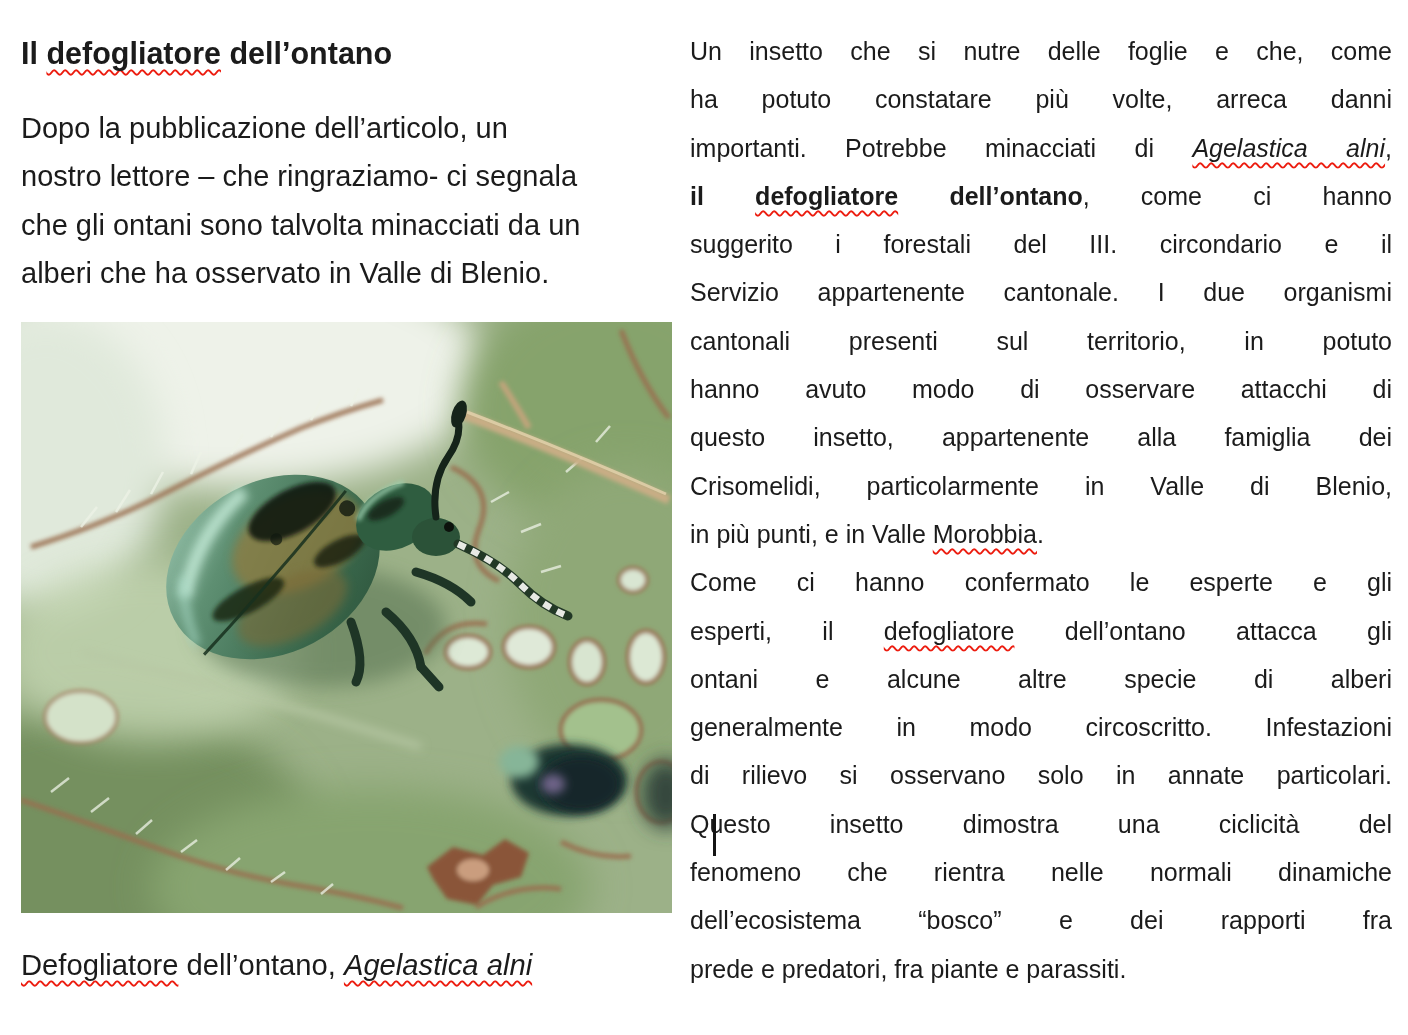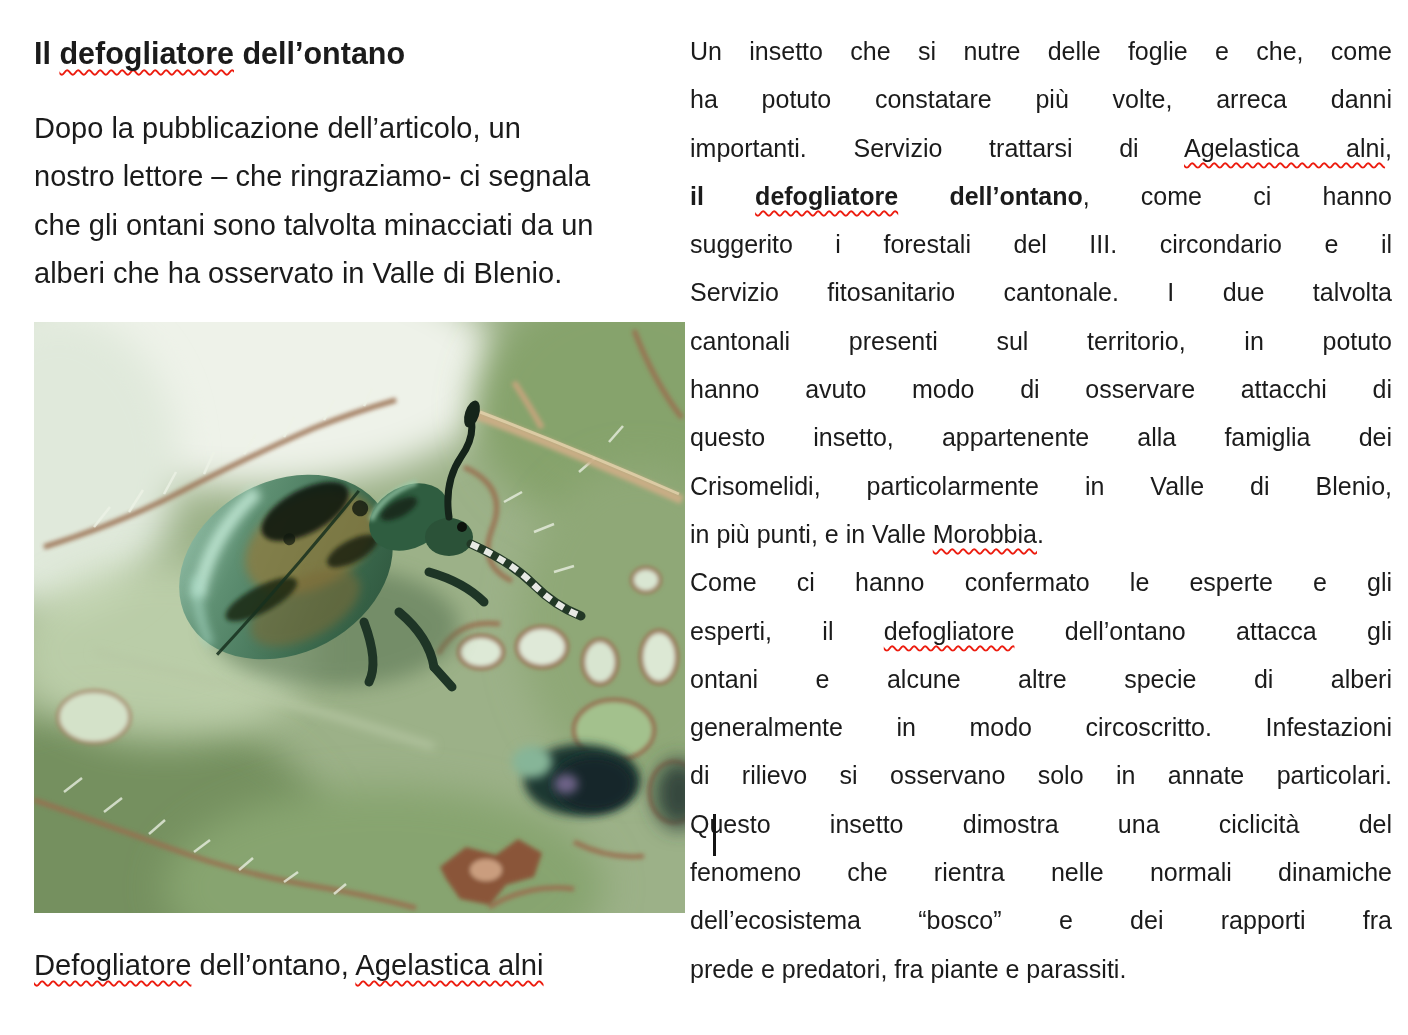--- a/index.html
+++ b/index.html
@@ -2,32 +2,32 @@
 <html><head>
 <meta charset="utf-8">
 <style>
   html,body{margin:0;padding:0}
   body{
     width:1408px;height:1035px;position:relative;overflow:hidden;
     background:#ffffff;color:#1b1b1b;
     font-family:"Liberation Sans","DejaVu Sans",sans-serif;
   }
   .col{position:absolute}
-  #left-col{left:34px;top:33px;width:651px}
+  #left-col{left:21px;top:33px;width:651px}
   #right-col{left:690px;top:27px;width:702px;font-size:25px;line-height:48.3px}
 
   #heading{font-size:30.5px;font-weight:700;line-height:40px;margin:0}
   #para{margin-top:31px;font-size:29px;line-height:48.3px}
   .pline{white-space:nowrap}
 
   .rline{text-align:justify;text-align-last:justify;height:48.3px;overflow:visible}
   .rline.end{text-align:center;text-align-last:left}
 
   .b{font-weight:700}
-  .i{}
+  .i{font-style:italic}
   .sq{
     text-decoration-line:underline;
     text-decoration-style:wavy;
     text-decoration-color:#ec1c0f;
     text-decoration-thickness:2.2px;
     text-underline-offset:5px;
     text-decoration-skip-ink:none;
   }
 
   #photo{margin-top:25px;width:651px;height:591px;display:block}
@@ -184,24 +184,24 @@
       <ellipse cx="645" cy="472" rx="25" ry="35" fill="#34463c" filter="url(#b10)"></ellipse>
     </g>
   </svg>
 
   <div id="caption"><span class="sq">Defogliatore</span><span> dell’ontano, </span><span class="i sq">Agelastica alni</span></div>
 </div>
 
 <div class="col" id="right-col">
   <div class="rline just"><span>Un insetto che si nutre delle foglie e che, come</span></div>
   <div class="rline just"><span>ha potuto constatare più volte, arreca danni</span></div>
-  <div class="rline just"><span>importanti. Servizio trattarsi di </span><span class="i sq">Agelastica alni</span><span>,</span></div>
+  <div class="rline just"><span>importanti. Potrebbe minacciati di </span><span class="i sq">Agelastica alni</span><span>,</span></div>
   <div class="rline just"><span class="b">il </span><span class="b sq">defogliatore</span><span class="b"> dell’ontano</span><span>, come ci hanno</span></div>
   <div class="rline just"><span>suggerito i forestali del III. circondario e il</span></div>
-  <div class="rline just"><span>Servizio fitosanitario cantonale. I due talvolta</span></div>
+  <div class="rline just"><span>Servizio appartenente cantonale. I due organismi</span></div>
   <div class="rline just"><span>cantonali presenti sul territorio, in potuto</span></div>
   <div class="rline just"><span>hanno avuto modo di osservare attacchi di</span></div>
   <div class="rline just"><span>questo insetto, appartenente alla famiglia dei</span></div>
   <div class="rline just"><span>Crisomelidi, particolarmente in Valle di Blenio,</span></div>
   <div class="rline end"><span>in più punti, e in Valle </span><span class="sq">Morobbia</span><span>.</span></div>
   <div class="rline just"><span>Come ci hanno confermato le esperte e gli</span></div>
   <div class="rline just"><span>esperti, il </span><span class="sq">defogliatore</span><span> dell’ontano attacca gli</span></div>
   <div class="rline just"><span>ontani e alcune altre specie di alberi</span></div>
   <div class="rline just"><span>generalmente in modo circoscritto. Infestazioni</span></div>
   <div class="rline just"><span>di rilievo si osservano solo in annate particolari.</span></div>

